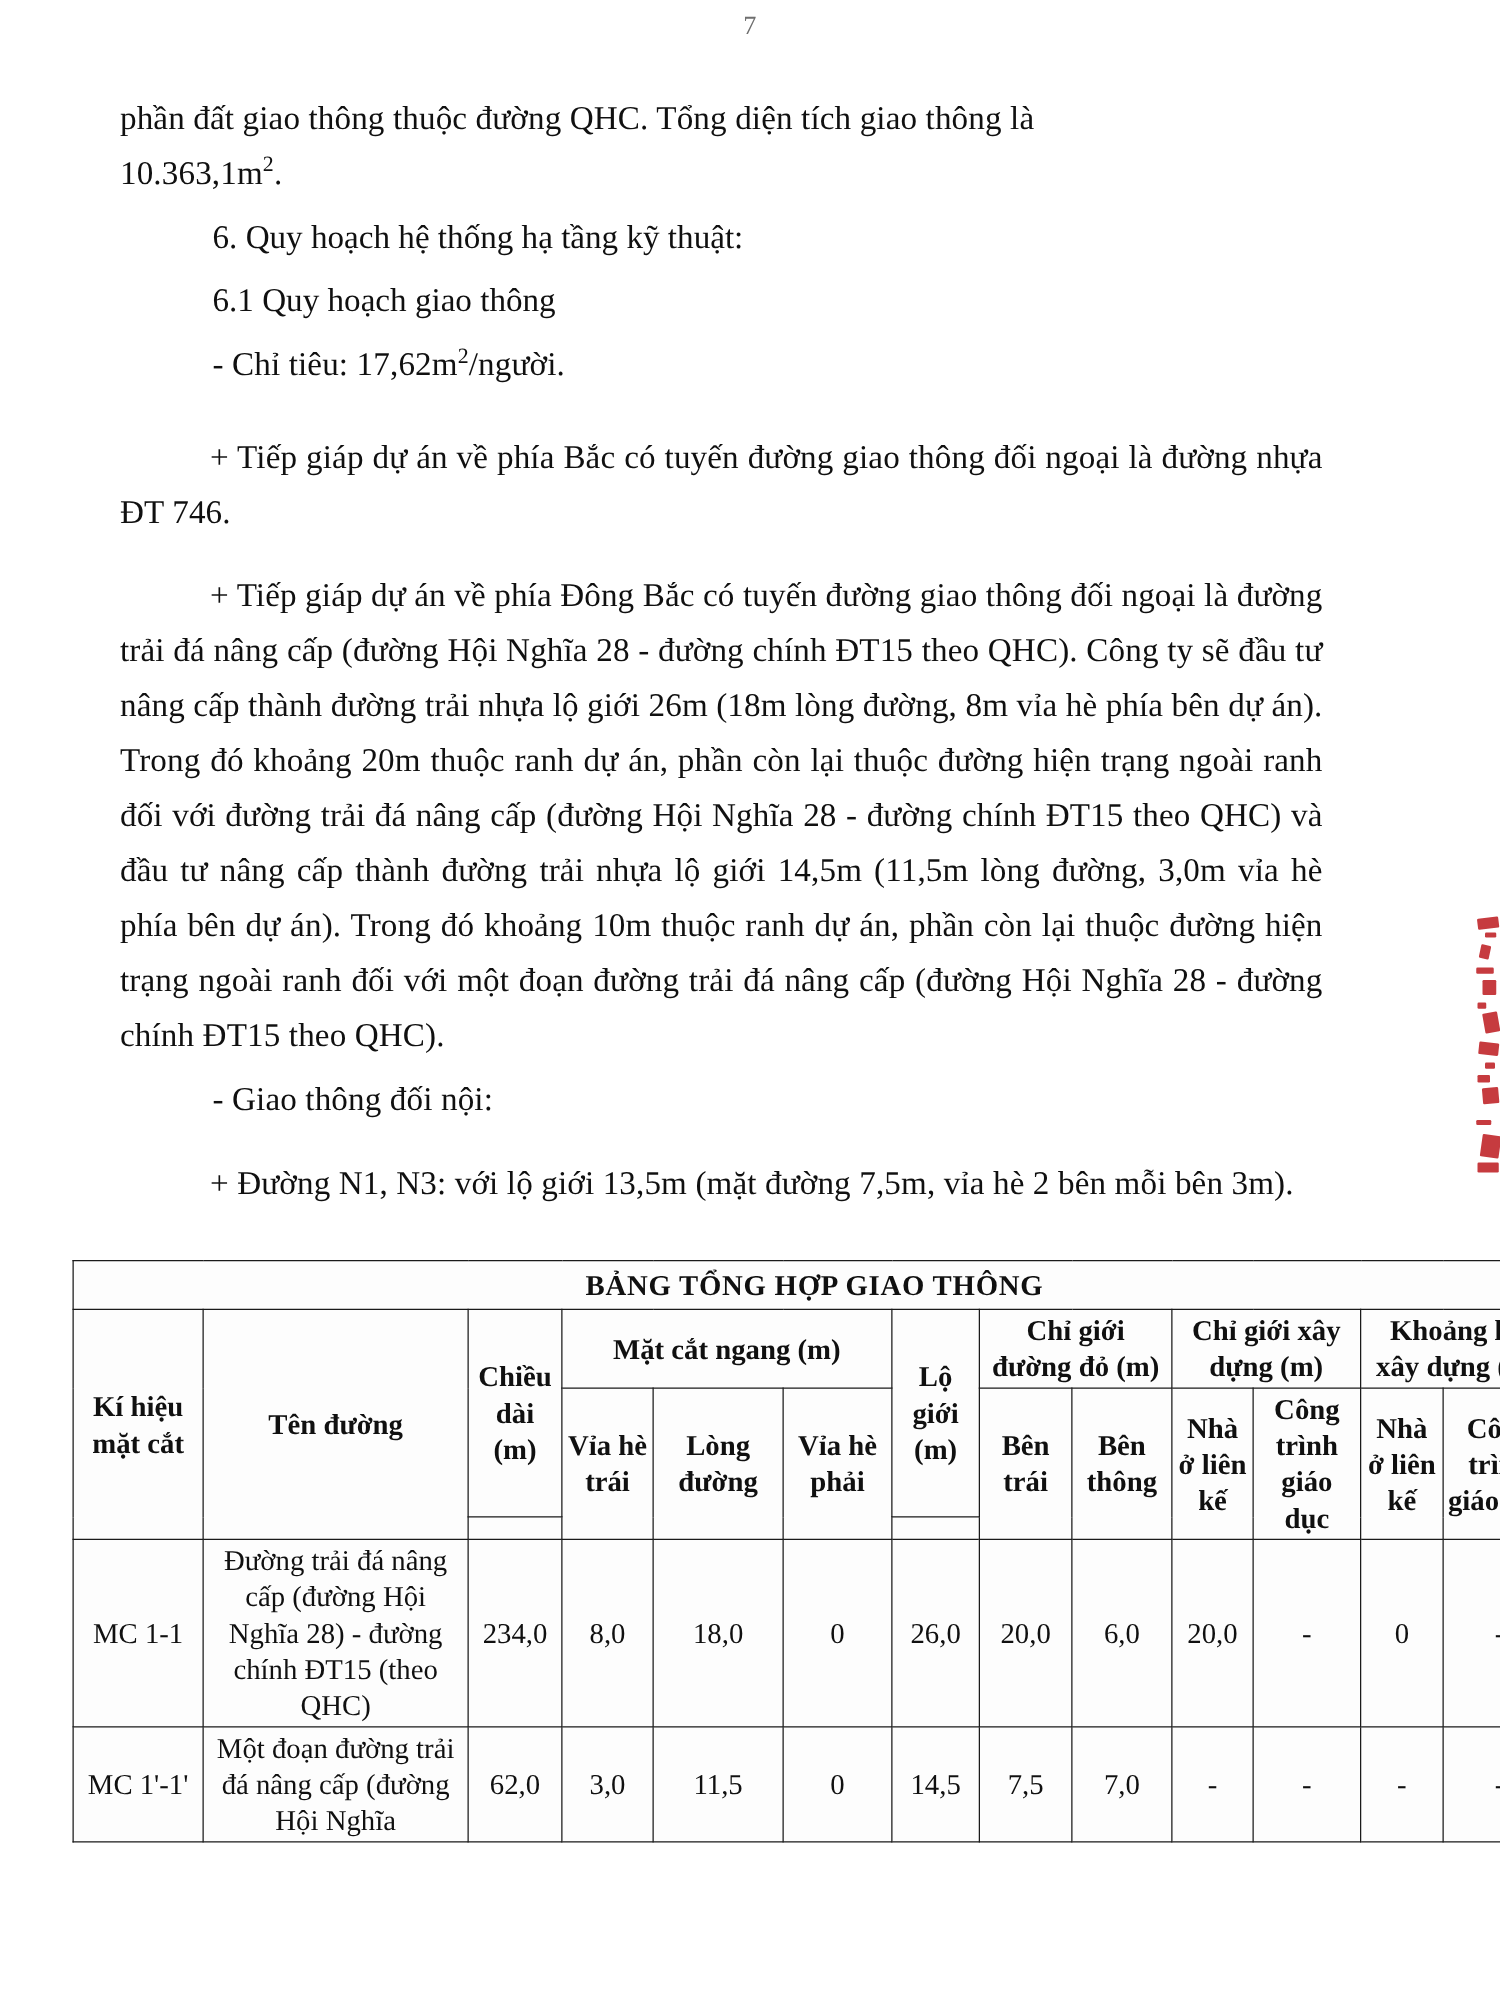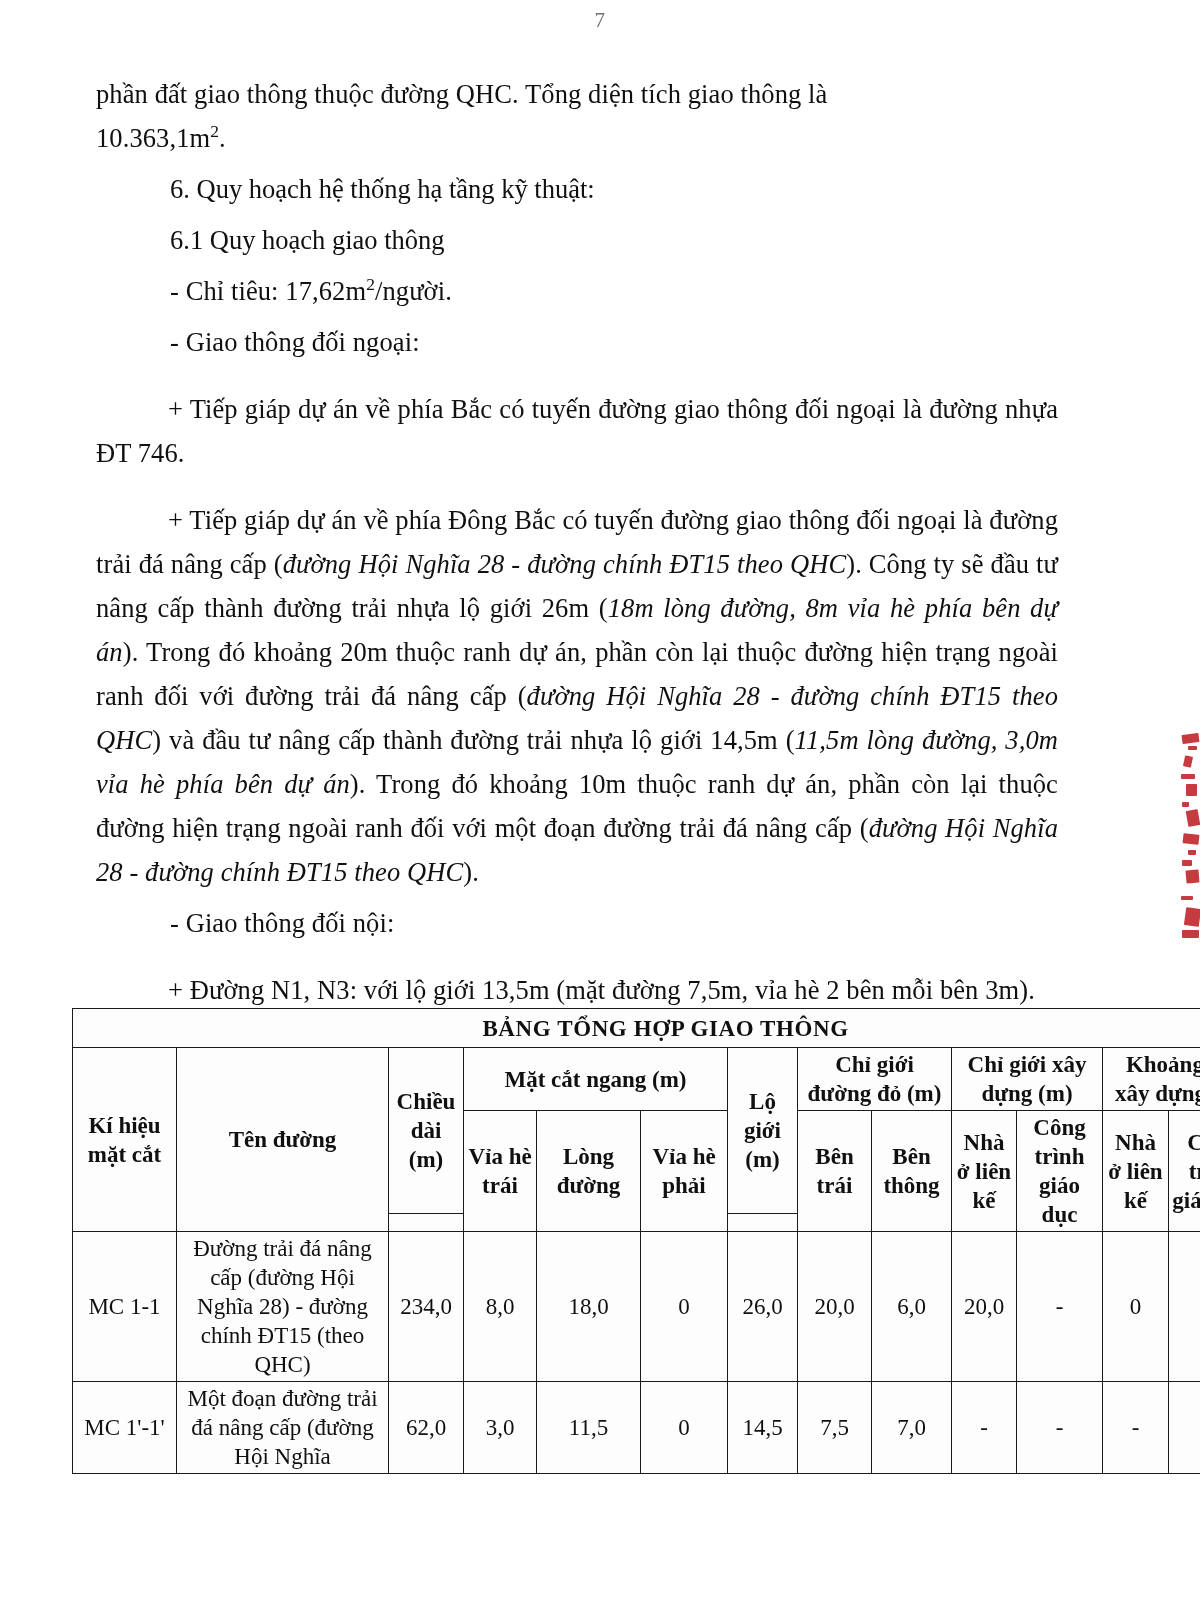--- a/index.html
+++ b/index.html
@@ -47,21 +47,21 @@
     letter-spacing: 0.1px;
   }
   p.para.indent { text-indent: 72px; margin-top: 16px; }
   p.para.indent-sm { text-indent: 74px; }
   p.bold {
     font-weight: normal;
     text-indent: 74px;
     margin: 0;
   }
   .sup { font-size: 0.66em; vertical-align: super; line-height: 0; }
-  .ital { font-style: italic; }
+  .ital { }
   .gap-2 { height: 7px; }
 
   
   .stamp {
     position: absolute;
     right: 0px;
     top: 728px;
     width: 22px;
     height: 212px;
     overflow: hidden;
@@ -70,21 +70,21 @@
   .stamp span {
     position: absolute;
     display: block;
     background: #c0262b;
     border-radius: 1px;
   }
 
   
   .tbl-wrap {
     position: absolute;
-    left: 72px;
+    left: 58px;
     top: 1008px;
     width: 1086px;
   }
   table.gt {
     border-collapse: collapse;
     width: 1086px;
     table-layout: fixed;
     background: #fdfdfd;
   }
   table.gt td {
@@ -157,21 +157,20 @@
     <div class="gap-2" data-name="spacer"></div>
 
     <p class="bold" data-name="heading-section-6-1">6.1 Quy hoạch giao thông</p>
 
     <div class="gap-2" data-name="spacer"></div>
 
     <p class="para indent-sm" data-name="paragraph-chi-tieu"><span data-name="chi-tieu-label">- Chỉ tiêu: 17,62m</span><span class="sup" data-name="chi-tieu-superscript">2</span><span data-name="chi-tieu-unit">/người.</span></p>
 
     <div class="gap-2" data-name="spacer"></div>
 
-    <p class="para indent-sm" data-name="paragraph-giao-thong-doi-ngoai">- Giao thông đối ngoại:</p>
 
     <div class="gap-2" data-name="spacer"></div>
 
     <p class="para indent" data-name="paragraph-bac">+ Tiếp giáp dự án về phía Bắc có tuyến đường giao thông đối ngoại là đường nhựa ĐT 746.</p>
 
     <div class="gap-2" data-name="spacer"></div>
 
     <p class="para indent" data-name="paragraph-dong-bac"><span data-name="dong-bac-seg-1">+ Tiếp giáp dự án về phía Đông Bắc có tuyến đường giao thông đối ngoại là đường trải đá nâng cấp (</span><span class="ital" data-name="dong-bac-italic-1">đường Hội Nghĩa 28 - đường chính ĐT15 theo QHC</span><span data-name="dong-bac-seg-2">). Công ty sẽ đầu tư nâng cấp thành đường trải nhựa lộ giới 26m (</span><span class="ital" data-name="dong-bac-italic-2">18m lòng đường, 8m vỉa hè phía bên dự án</span><span data-name="dong-bac-seg-3">). Trong đó khoảng 20m thuộc ranh dự án, phần còn lại thuộc đường hiện trạng ngoài ranh đối với đường trải đá nâng cấp (</span><span class="ital" data-name="dong-bac-italic-3">đường Hội Nghĩa 28 - đường chính ĐT15 theo QHC</span><span data-name="dong-bac-seg-4">) và đầu tư nâng cấp thành đường trải nhựa lộ giới 14,5m (</span><span class="ital" data-name="dong-bac-italic-4">11,5m lòng đường, 3,0m vỉa hè phía bên dự án</span><span data-name="dong-bac-seg-5">). Trong đó khoảng 10m thuộc ranh dự án, phần còn lại thuộc đường hiện trạng ngoài ranh đối với một đoạn đường trải đá nâng cấp (</span><span class="ital" data-name="dong-bac-italic-5">đường Hội Nghĩa 28 - đường chính ĐT15 theo QHC</span><span data-name="dong-bac-seg-6">).</span></p>
 
     <div class="gap-2" data-name="spacer"></div>

